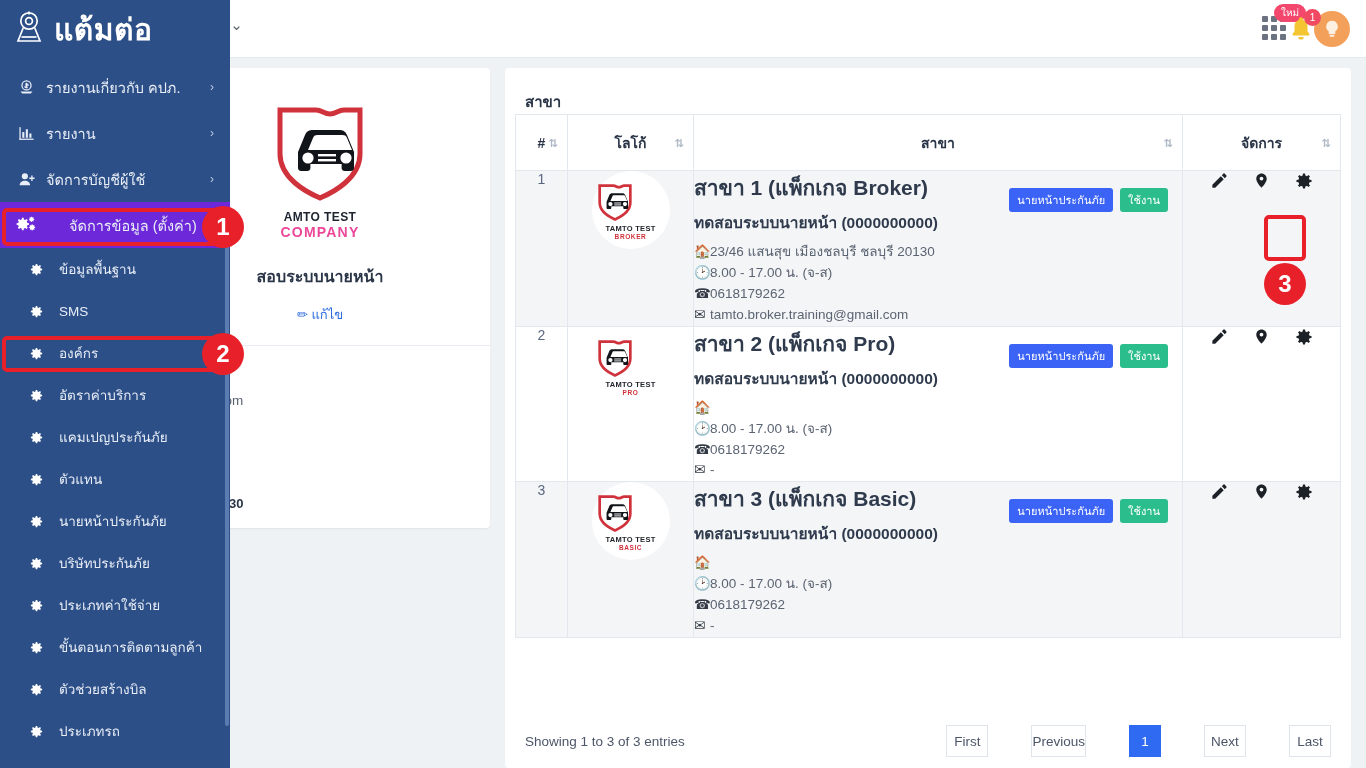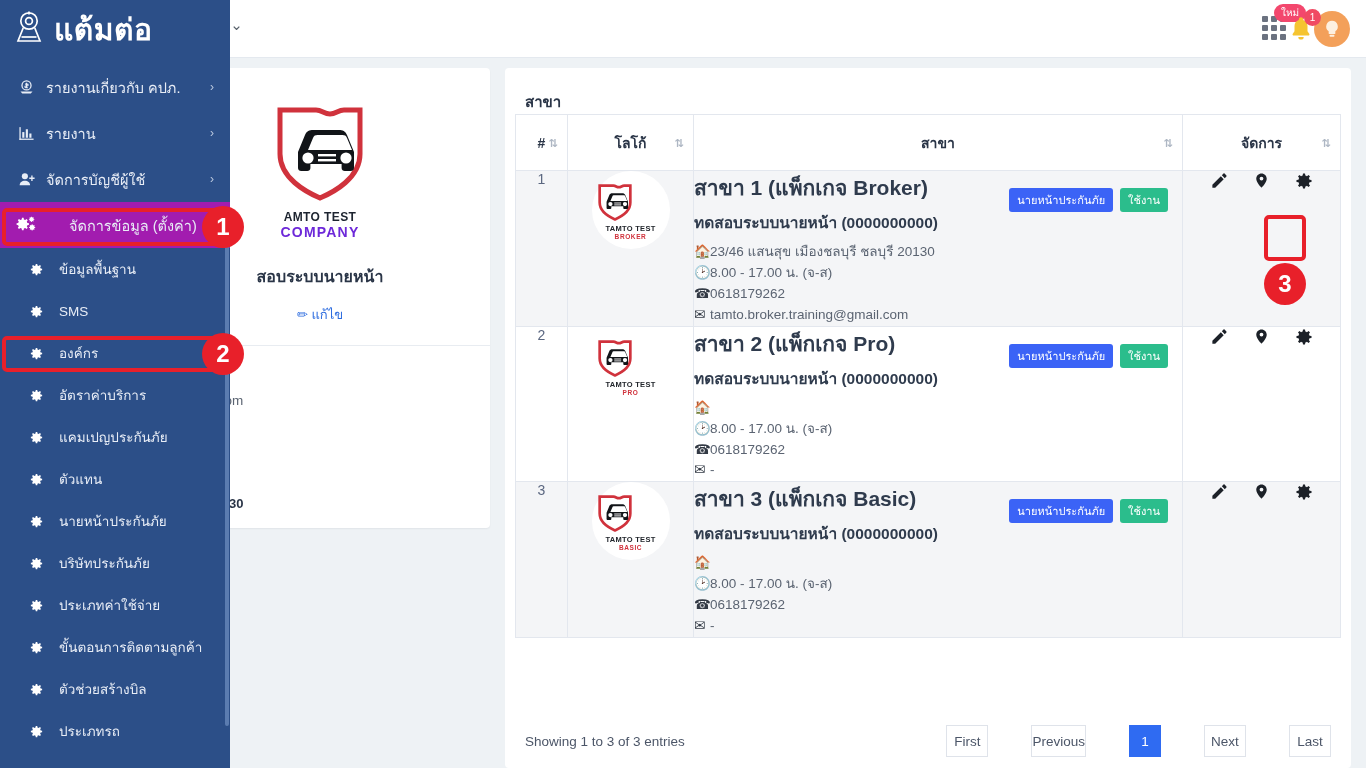--- a/index.html
+++ b/index.html
@@ -58,21 +58,21 @@
   }
   #sidebar .brand .logo-title{ font-size:30px; font-weight:bold; letter-spacing:.5px;}
   .nav-list{ padding-top:6px; }
   .nav-item{
     height:46px; display:flex; align-items:center;
     padding-left:16px; color:#e8edf6; font-size:14.5px; gap:9px;
     position:relative;
   }
   .nav-item .ico{ width:21px; display:flex; justify-content:center; font-size:15px;}
   .nav-item .chev-r{ position:absolute; right:16px; font-size:12px; color:#b9c7de;}
-  .nav-item.active{ background:#a21caf;gap:32px; }
+  .nav-item.active{ background:#6d28d9;gap:32px; }
   .nav-item.sub{ font-size:13.5px; padding-left:26px; gap:12px; height:42px;}
   .sb-scroll{
     position:absolute; right:1px; top:236px; width:4px; height:490px;
     background:#5b7cb0; border-radius:3px;
   }
 
   
   .hl-box{
     position:absolute; border:4px solid #e8202a; border-radius:5px;
     z-index:40; pointer-events:none;
@@ -225,21 +225,21 @@
         <path d="M38 56 l7-17 c1.6-4 4.5-5 8-5 h26 c3.5 0 6.4 1 8 5 l7 17 v16 c0 2-1.5 3-3.2 3 h-6
                  c-1.8 0-3.2-1-3.2-3 v-4 H50.4 v4 c0 2-1.4 3-3.2 3 h-6 c-1.7 0-3.2-1-3.2-3 Z"></path>
       </g>
       <path d="M48 54 l5-12 c1-2.4 2.3-3 4.6-3 h24.8 c2.3 0 3.6 .6 4.6 3 l5 12 Z" fill="#fff"></path>
       <circle cx="48" cy="62" r="5.6" fill="#fff"></circle>
       <circle cx="86" cy="62" r="5.6" fill="#fff"></circle>
       <rect x="58" y="58" width="18" height="2.4" fill="#fff"></rect>
       <rect x="58" y="63" width="18" height="2.4" fill="#fff"></rect>
     </svg>
     <div style="font-size:12px;font-weight:bold;color:#1d2430;letter-spacing:.4px;margin-top:2px;">AMTO TEST</div>
-    <div style="font-size:14px;font-weight:bold;color:#6d28d9;letter-spacing:1.2px;">COMPANY</div>
+    <div style="font-size:14px;font-weight:bold;color:#ec4899;letter-spacing:1.2px;">COMPANY</div>
   </div>
   <div class="pc-name">สอบระบบนายหน้า</div>
   <div class="pc-edit">
     <span>✏</span>
     <span>แก้ไข</span>
   </div>
   <div class="divider"></div>
   <div class="pc-l1">@gmail.com</div>
   <div class="pc-l2">ี ชลบุรี 20130</div>
 </div>

